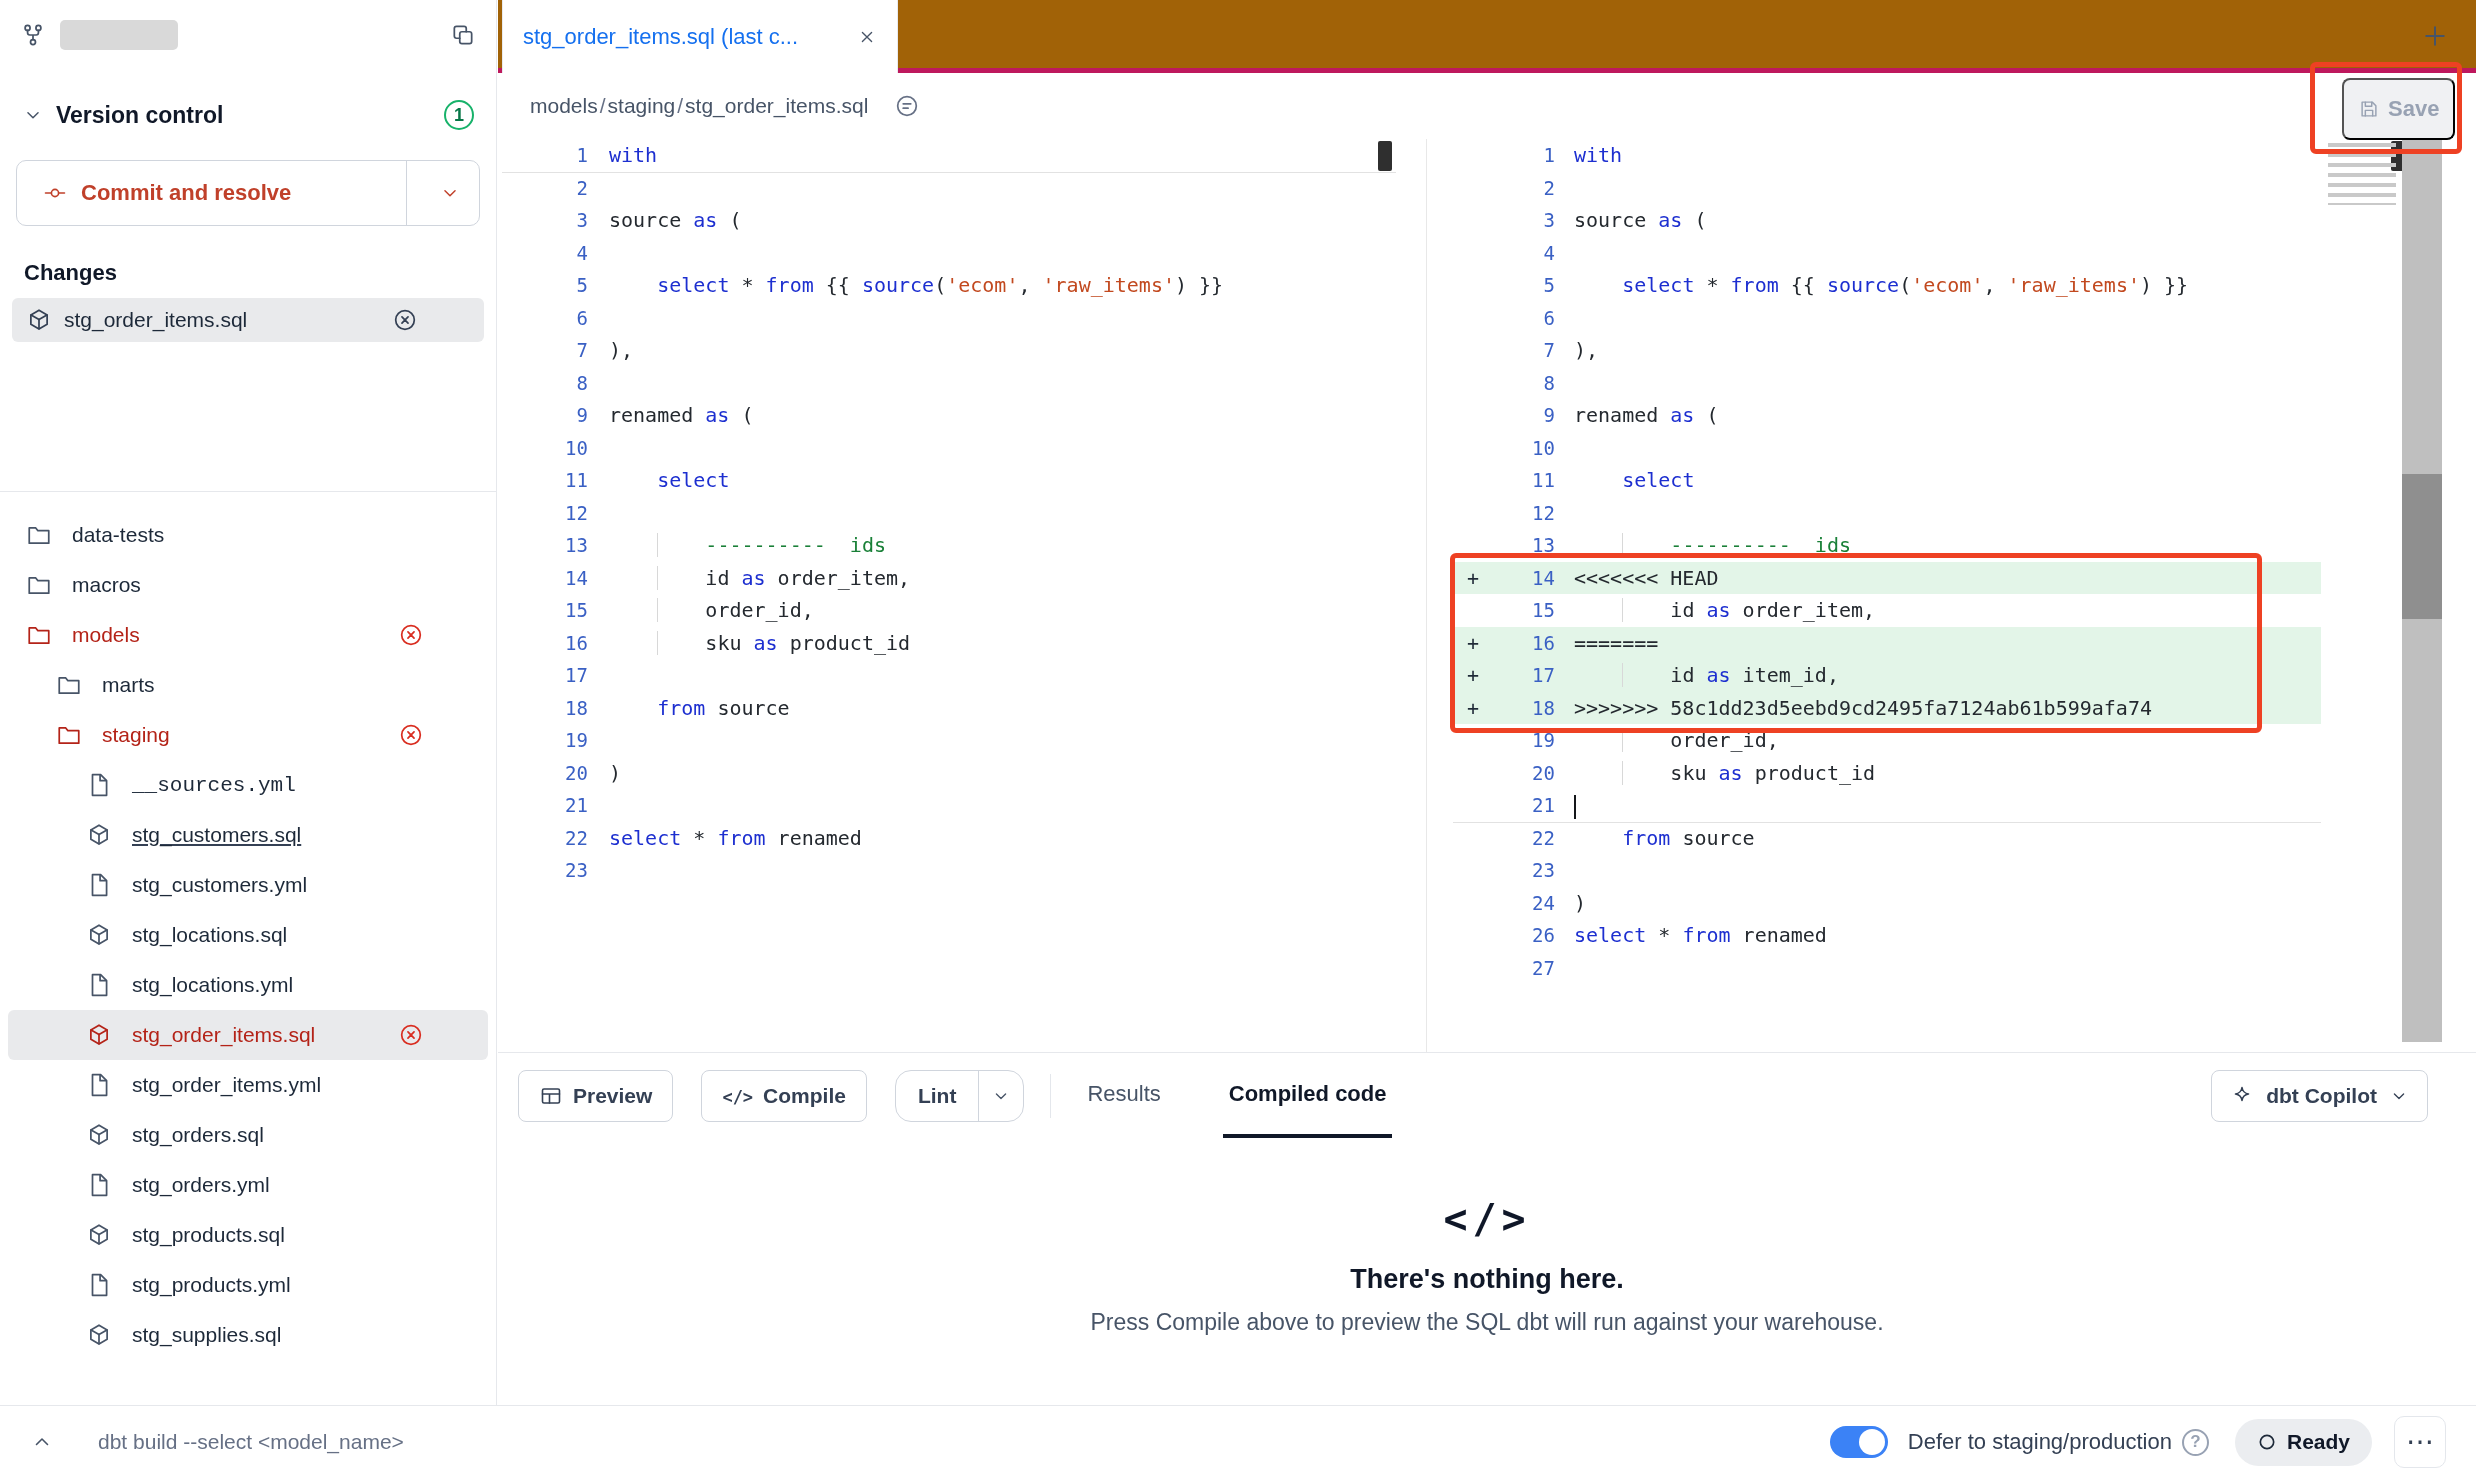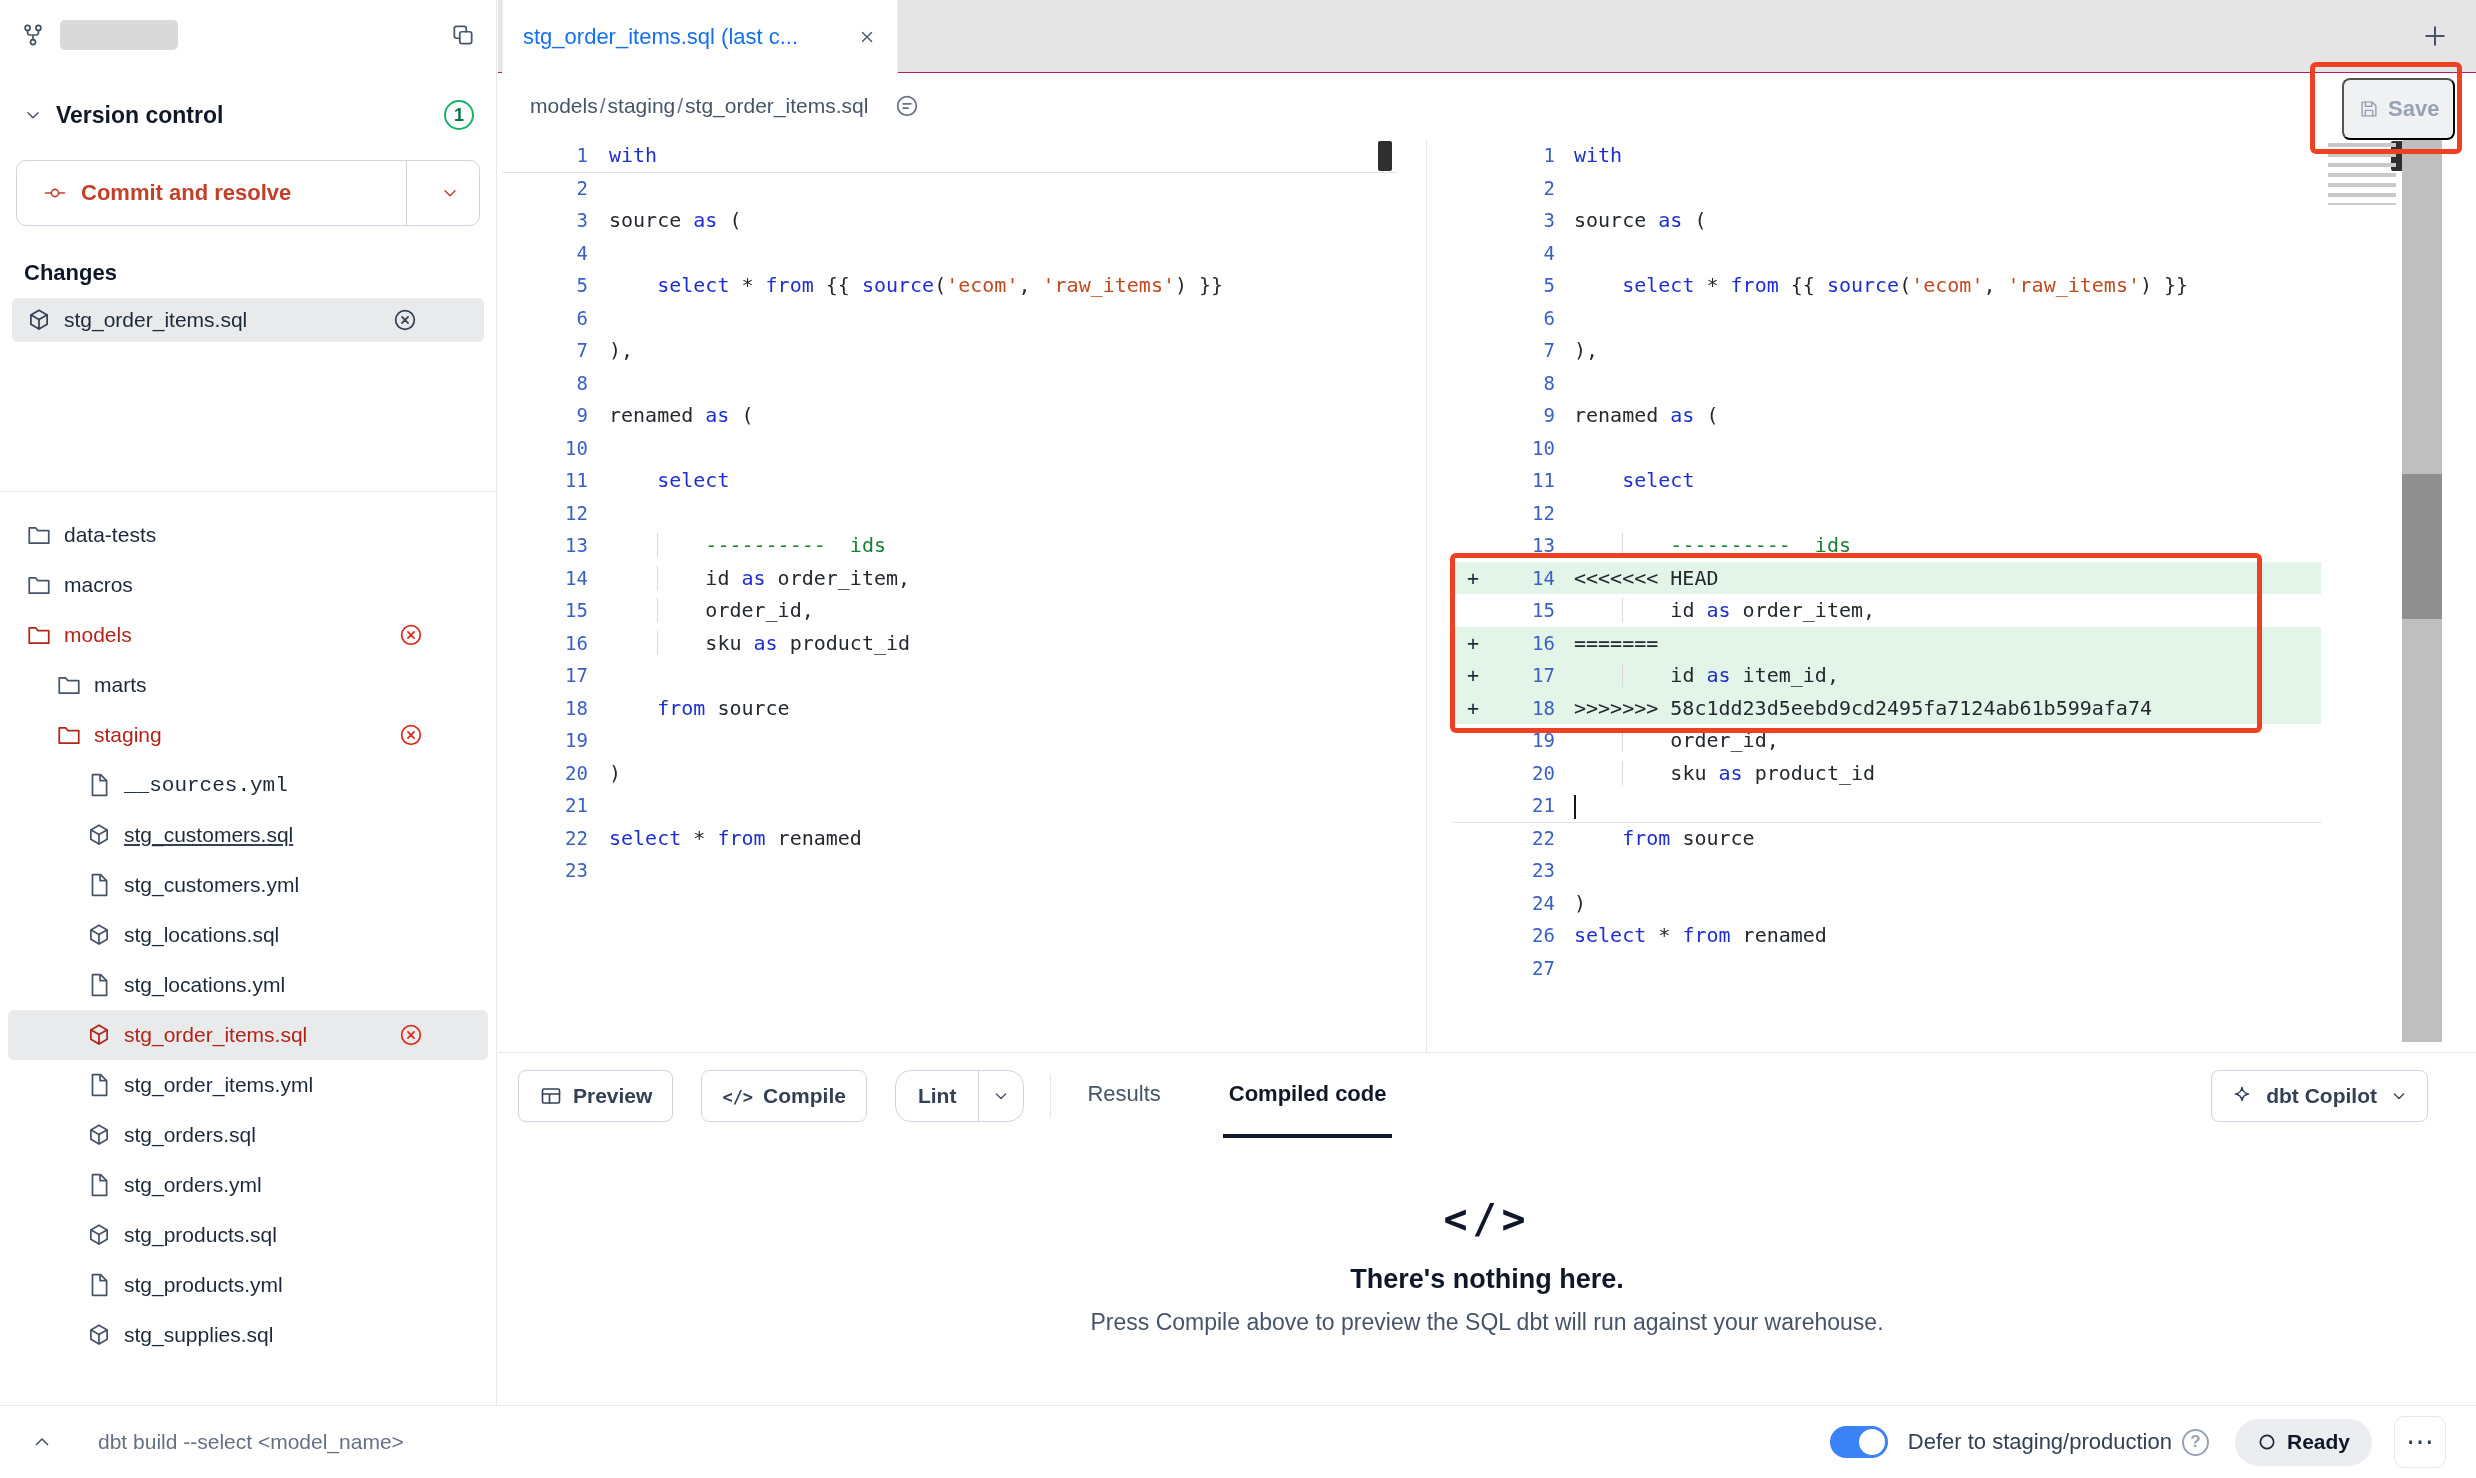--- a/index.html
+++ b/index.html
@@ -25,30 +25,30 @@
 .commit-chev svg{width:22px;height:22px}
 .changes-label{margin:34px 0 0 24px;font-size:22px;font-weight:700;color:#101828}
 #changes-list{margin-top:12px}
 .change-item{margin:0 12px;height:44px;border-radius:6px;background:#e9eaec;display:flex;align-items:center;gap:12px;padding:0 14px;cursor:pointer}
 .change-item .icon{color:#344054}
 .change-label{font-size:21px;color:#1d2939}
 .ci-x{margin-left:auto;margin-right:52px;color:#d92d20}
 .fx .sec-head{margin-top:10px}
 .fx-search{margin-left:auto;color:#344054}
 #file-tree{margin-top:18px}
-.tree-row{margin:0 8px;height:50px;display:flex;align-items:center;gap:12px;border-radius:6px;color:#344054;cursor:pointer}
+.tree-row{margin:0 8px;height:50px;display:flex;align-items:center;gap:20px;border-radius:6px;color:#344054;cursor:pointer}
 .tree-row .t-icon{color:#475467}
 .tree-label{font-size:21px;color:#1d2939;white-space:nowrap}
 .tree-row.modified .tree-label,.tree-row.modified .t-icon{color:#b42318}
 .tree-row.selected{background:#e9eaec}
 .t-x{margin-left:auto;margin-right:64px;color:#d92d20}
 
 
 .main{position:absolute;left:498px;top:0;width:1978px;height:1405px;background:#fff}
-.tabbar{position:relative;height:73px;border-bottom:1px solid #be185d;background:#e5e5e5}
+.tabbar{position:relative;height:73px;border-bottom:5px solid #be185d;background:#a16207}
 .tab{position:absolute;left:4px;top:0;height:73px;width:396px;border-left:1px solid #e8eaee;border-right:1px solid #e8eaee;display:flex;align-items:center;justify-content:space-between;padding:0 20px;background:#fff;cursor:pointer}
 .tab-title{color:#1570ef;font-size:22px;white-space:nowrap;overflow:hidden}
 .newtab{position:absolute;right:26px;top:21px;color:#475467;cursor:pointer}
 .pathbar{height:66px;display:flex;align-items:center;padding-left:32px;gap:26px;background:#fff}
 .bc-item{color:#475467;font-size:21px;cursor:pointer}
 .bc-sep{color:#667085;font-size:21px;margin:0 2px}
 .pathbar .icon{color:#667085}
 
 
 .editor{position:absolute;top:139px;left:0;width:1978px;height:913px;background:#fff}

